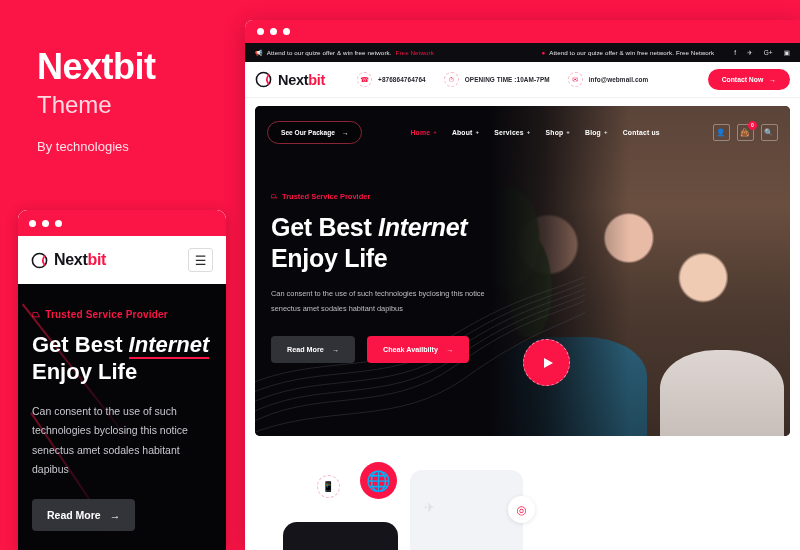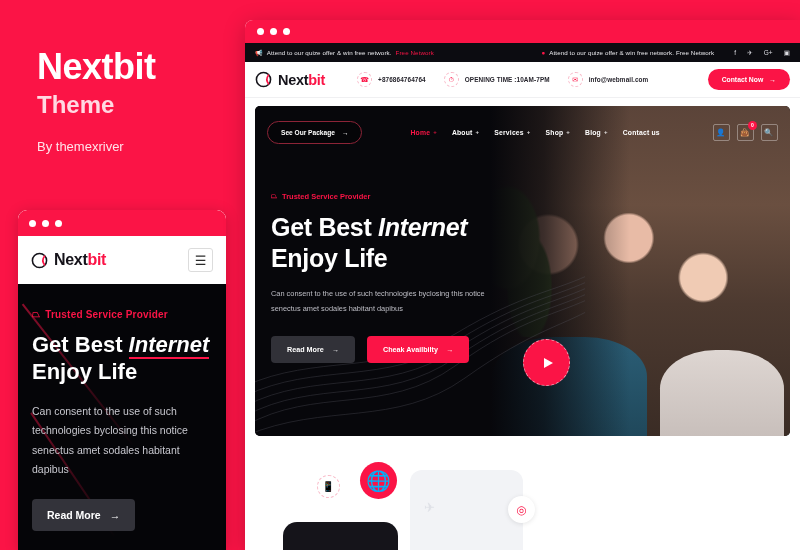--- a/index.html
+++ b/index.html
@@ -13,21 +13,21 @@
   
   .page { position: relative; width: 800px; height: 394px; background: #fb1446; }
 
   
   .promo { position: absolute; left: 37px; top: 48px; width: 210px; }
   .promo-title {
     font-size: 36px; font-weight: bold; color: #ffffff;
     letter-spacing: -0.5px; line-height: 1.05;
   }
   .promo-sub {
-    font-size: 24px; color: #ffd9e2; font-weight: 700;
+    font-size: 24px; color: #ffd9e2; font-weight: 400;
     margin-top: 6px; line-height: 1.1;
   }
   .promo-by {
     font-size: 13px; color: #ffe3ea; margin-top: 21px; font-weight: 400;
   }
 
   
   .mobile {
     position: absolute; left: 18px; top: 210px;
     width: 208px; height: 340px;
@@ -272,21 +272,21 @@
   .a-h2 .accent { color: #fb1446; }
 </style>
 </head>
 <body>
 
 <div class="page">
 
   <div class="promo">
     <div class="promo-title">Nextbit</div>
     <div class="promo-sub">Theme</div>
-    <div class="promo-by">By themexriver</div>
+    <div class="promo-by">By technologies</div>
   </div>
 
   <div class="mobile">
     <div class="mobile-bar">
       <span class="dot"></span>
       <span class="dot"></span>
       <span class="dot"></span>
     </div>
 
     <div class="mobile-head">

